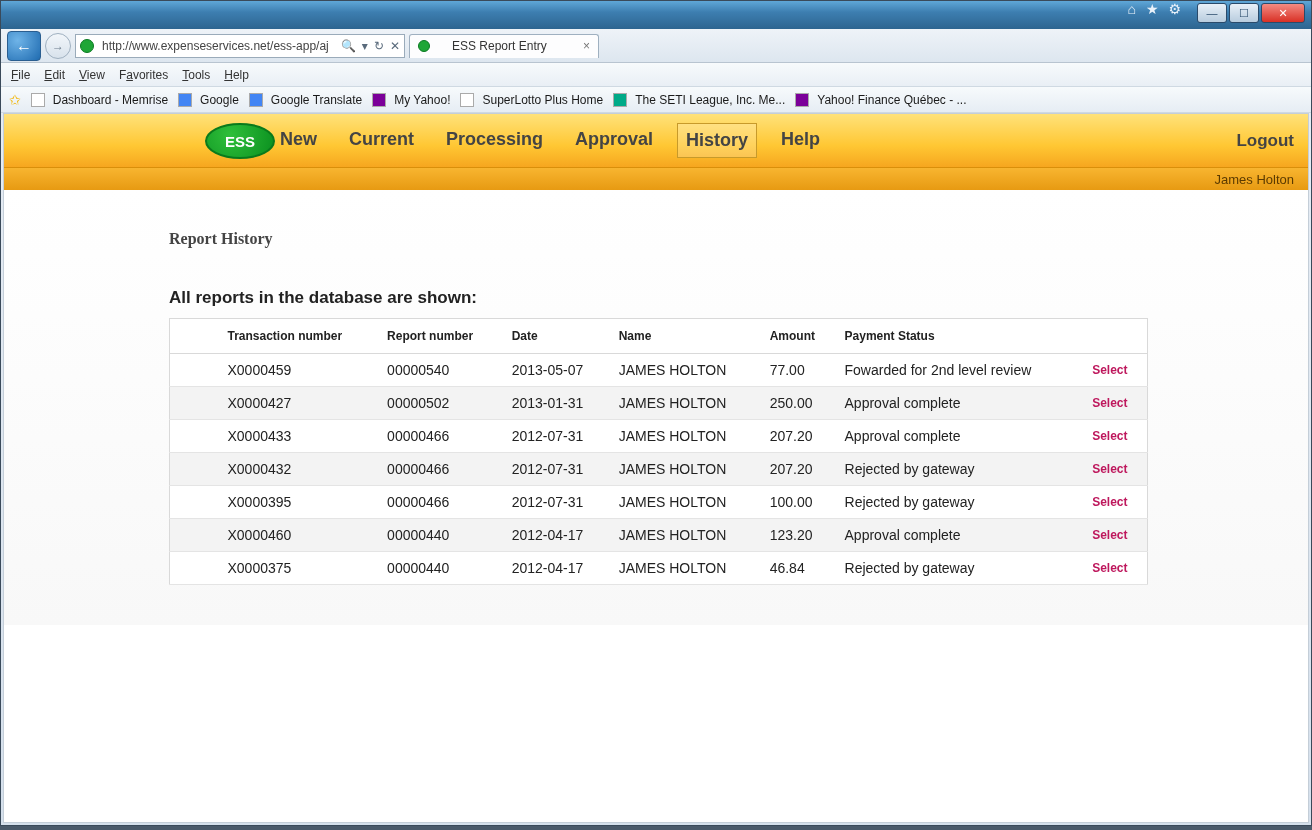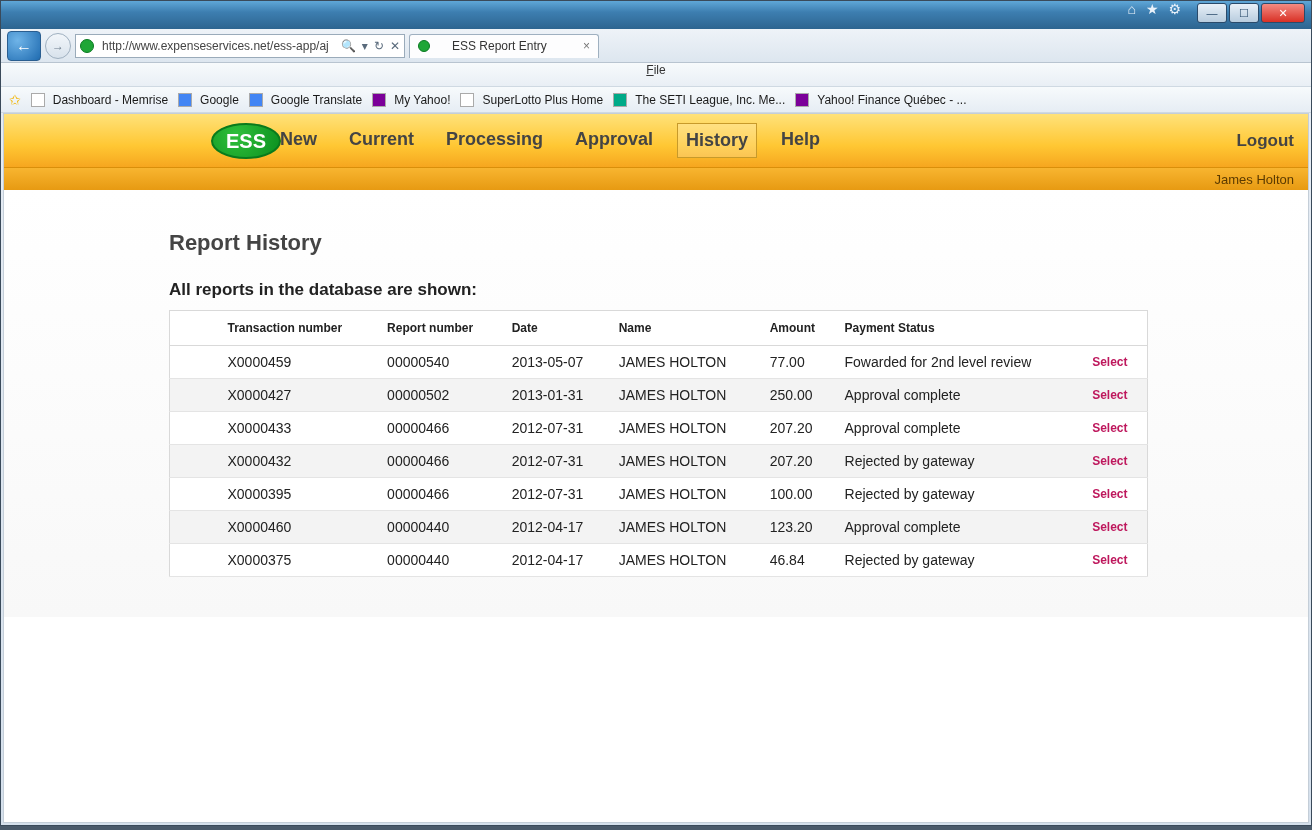--- a/index.html
+++ b/index.html
@@ -81,21 +81,21 @@
   .tab { height:24px; min-width:190px; border:1px solid #9fb0c0; border-bottom:none; background:#fdfdfe; border-radius:3px 3px 0 0; display:flex; align-items:center; gap:22px; padding:0 8px; color:#333;}
   .tab .favcirc{width:12px;height:12px;border-radius:50%;background:#1fa637;border:1px solid #0b7a22;}
   .tab .x{margin-left:auto;color:#777;}
   
 
   .home-star-gear{display:flex;gap:10px;margin-left:auto;color:#eaf2fa;font-size:14px;padding-right:10px;}
 
   .menubar{
     height:24px; display:flex; align-items:center; gap:14px;
     padding:0 10px; background:linear-gradient(to bottom,#f7fafc,#e9eff5);
-    border-bottom:1px solid #cfd9e2; font-size:12px; color:#333;flex-direction:column;
+    border-bottom:1px solid #cfd9e2; font-size:12px; color:#333;
   }
   .menubar .menu u{text-decoration:underline;}
 
   .favbar{
     height:26px; display:flex; align-items:center; gap:10px;
     padding:0 8px; background:linear-gradient(to bottom,#f7fafc,#e6edf4);
     border-bottom:1px solid #cfd9e2; font-size:12px; color:#223a5e;
   }
   .favbar .favicon{width:14px;height:14px;display:inline-block;border:1px solid #aaa;background:#fff;margin-right:4px;vertical-align:middle;}
   .favbar .item{white-space:nowrap;display:flex;align-items:center;gap:4px;color:#1a1a1a;}
@@ -106,35 +106,35 @@
 
   .appbar{
     background:linear-gradient(to bottom,#ffe27a 0%,#ffc733 60%,#f6a61f 100%);
     border-bottom:1px solid #d98f0a;
     height:54px;
     display:flex; align-items:center;
     padding:0 14px 0 190px;
     position:relative;
   }
   .ess-logo{
-    position:absolute; left:207px; top:9px;
+    position:absolute; left:201px; top:9px;
     width:70px;height:36px;border-radius:50%/50%;
     background:radial-gradient(circle at 35% 30%,#2fbf3a,#0a8f1f);
     border:2px solid #0a7a1c;
-    color:#fff;font-weight:bold;font-size:20px;display:flex;align-items:center;justify-content:center;
+    color:#fff;font-weight:bold;font-size:15px;display:flex;align-items:center;justify-content:center;
     font-family:Arial, sans-serif;
   }
   .appnav{display:flex;gap:16px;margin-left:78px;}
   .appnav a{font-size:18px;font-weight:bold;color:#444;text-decoration:none;padding:6px 8px;}
   .appnav a.active{border:1px solid #c79a2a;background:rgba(255,255,255,0.2);}
   .logout{margin-left:auto;font-size:17px;font-weight:bold;color:#444;}
   .userstrip{background:linear-gradient(to bottom,#f8b530,#e79a12);height:22px;display:flex;justify-content:flex-end;align-items:center;padding-right:14px;font-size:13px;color:#5b3a00;}
 
   .content{padding:40px 160px 40px 165px;background:linear-gradient(to bottom,#ffffff 0%,#f8f8f8 100%);}
-  h1.page-title{font-family:Liberation Sans, sans-serif;font-size:22px;color:#444;font-weight:bold;margin-bottom:24px;}
+  h1.page-title{font-family:Liberation Serif, serif;font-size:16px;color:#444;font-weight:bold;margin-bottom:40px;}
   h2.subtitle{font-family:Arial,sans-serif;font-size:17px;font-weight:bold;color:#222;margin-bottom:10px;}
 
   table.history{width:100%;border-collapse:collapse;border:1px solid #d9d9d9;font-family:Arial,sans-serif;font-size:14px;}
   table.history th{background:#fff;text-align:left;padding:10px 8px;font-size:12px;font-weight:bold;color:#222;border-bottom:1px solid #d9d9d9;}
   table.history th:first-child{width:50px;}
   table.history td{padding:8px;border-bottom:1px solid #e4e4e4;background:#fff;color:#222;}
   table.history tbody tr:nth-child(even) td{background:#f3f3f3;}
   table.history td.sel{font-size:12px;font-weight:bold;color:#be185d;cursor:pointer;}
   table.history td.lead{width:50px;}
 </style>

